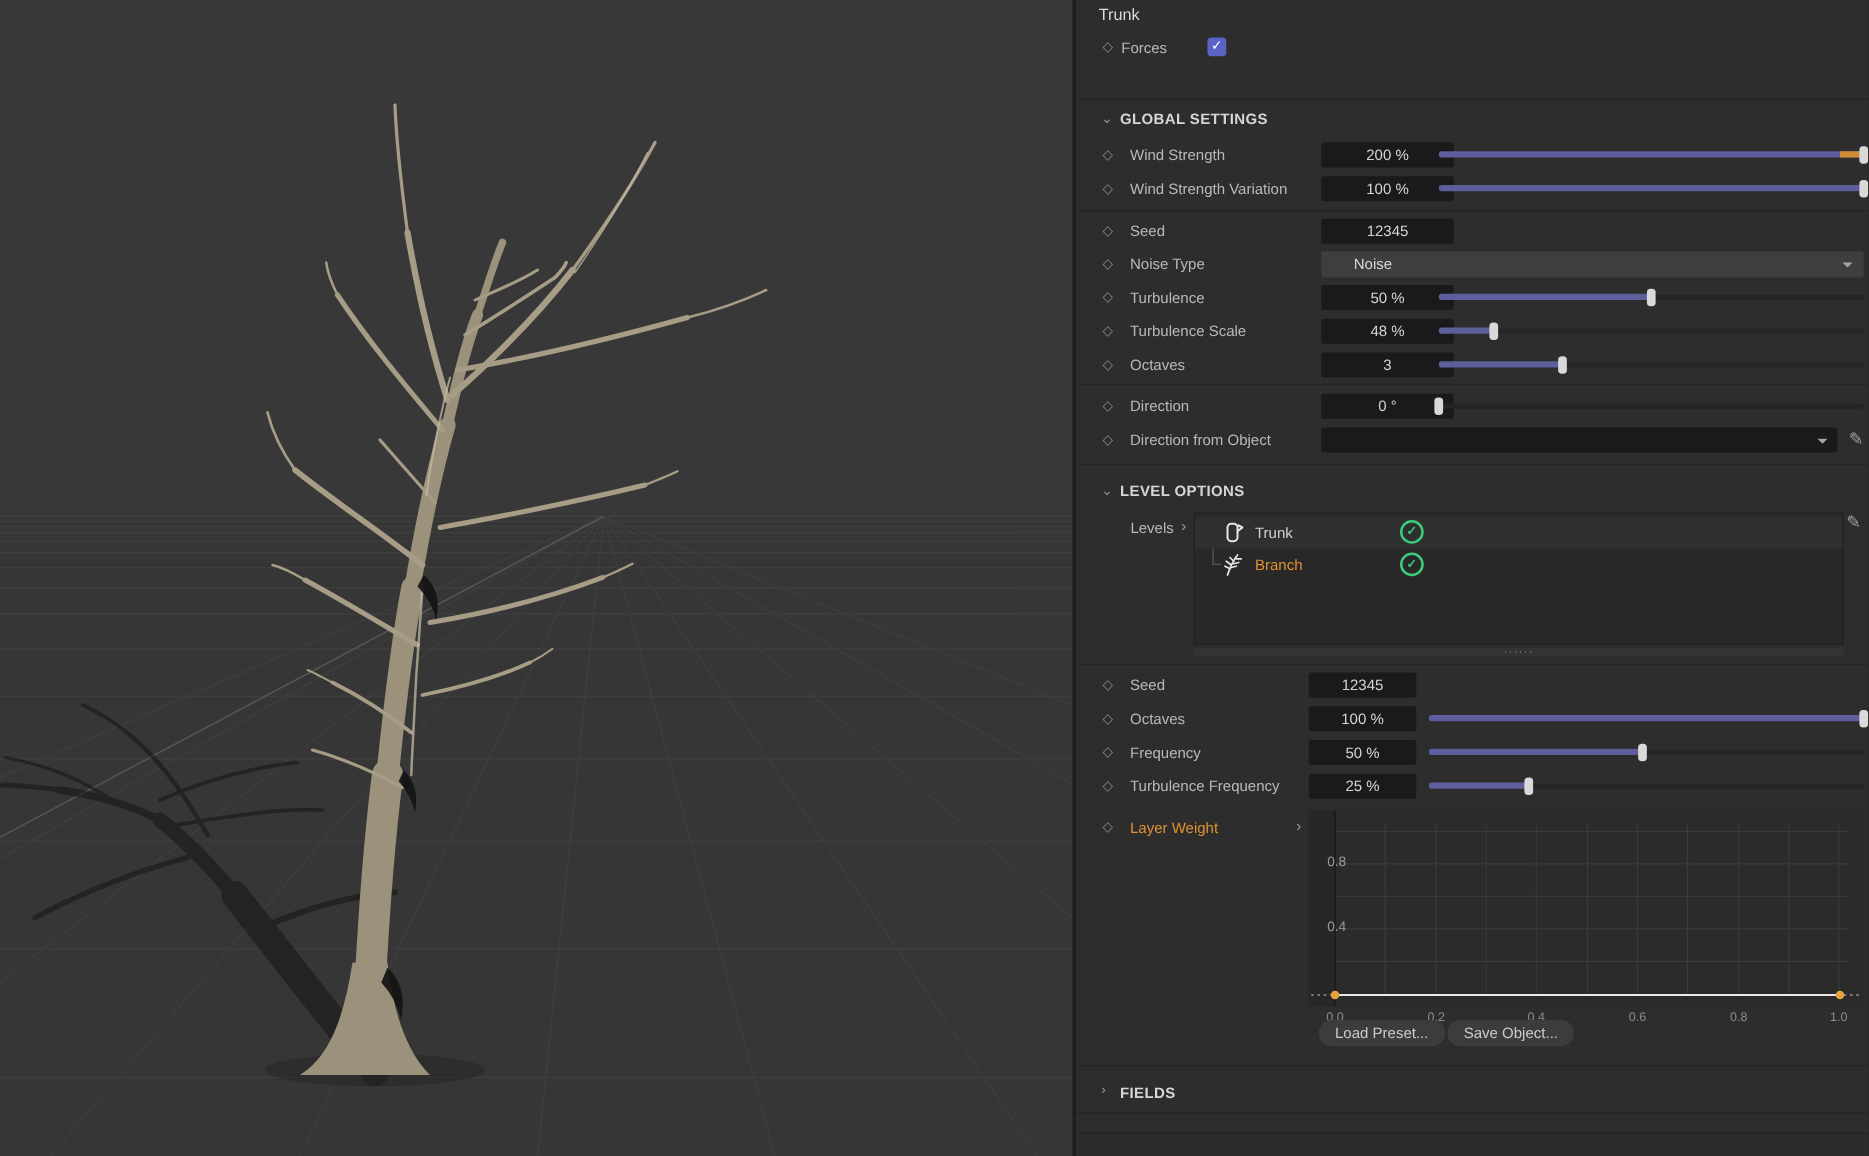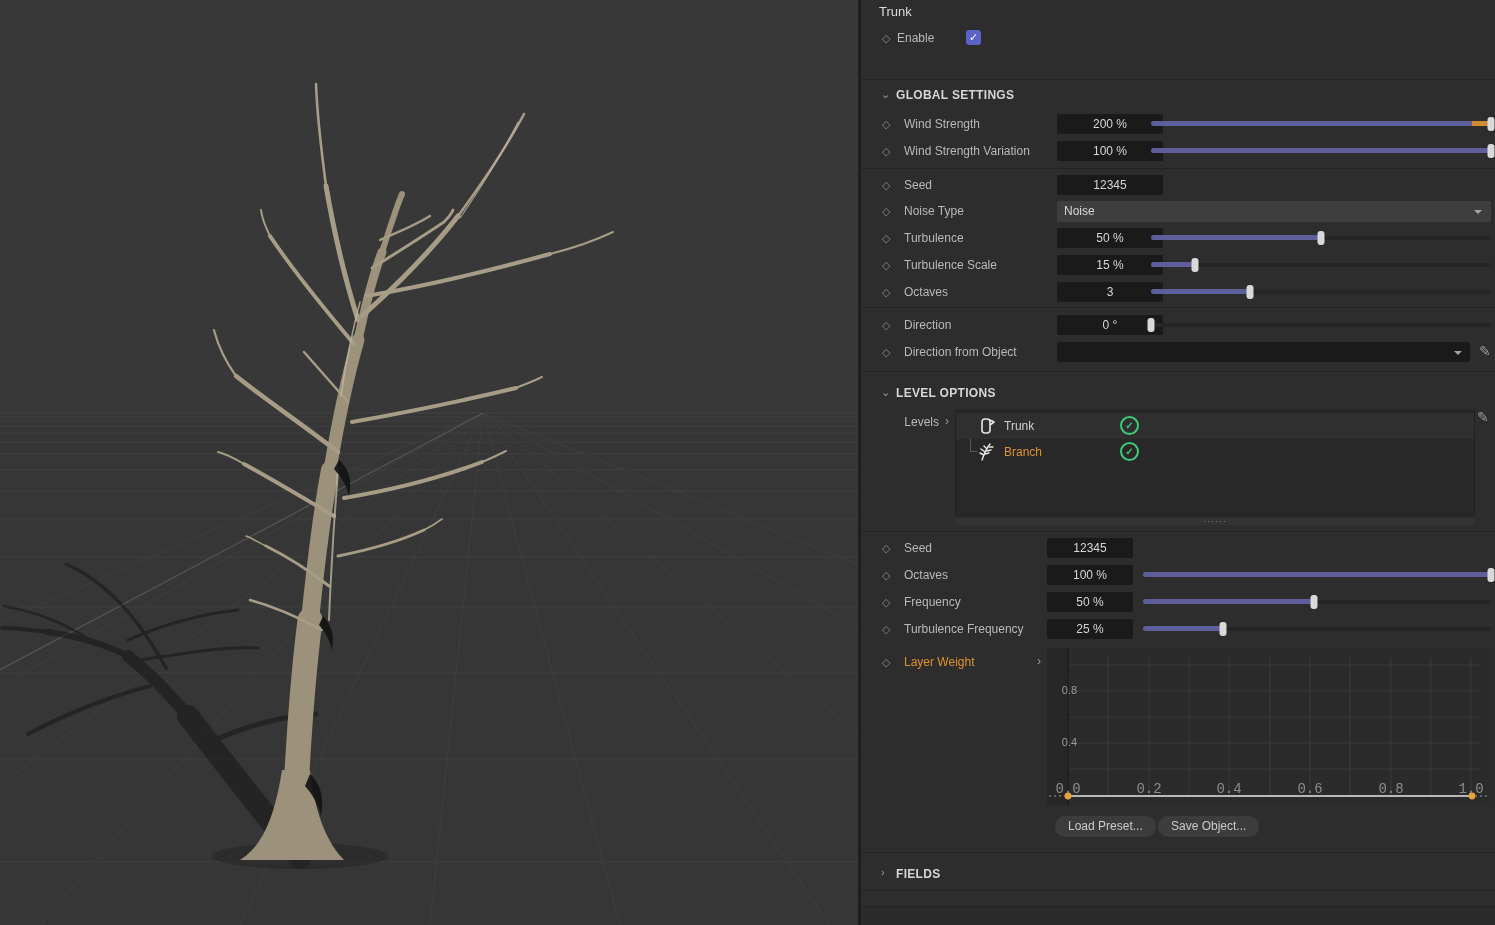--- a/index.html
+++ b/index.html
@@ -29,40 +29,40 @@
   .fill{position:absolute;left:0;top:4px;height:5px;background:var(--slider-track,#5e5e9c);border-radius:3px;}
   .ofl{position:absolute;top:4px;right:3px;width:16px;height:5px;background:var(--overflow-orange,#cf8a33);}
   .handle{position:absolute;top:0;width:7px;height:14px;background:var(--handle,#d9d9d9);
           border-radius:3px;transform:translateX(-50%);}
   .shead{position:absolute;left:0;width:634px;height:18px;}
   .shead .chev{position:absolute;left:20px;top:1px;color:#9a9a9a;font-size:11px;}
   .shead .txt{position:absolute;left:35px;top:1px;font-weight:bold;color:#d6d6d6;letter-spacing:.3px;}
   .chk{position:absolute;left:105px;top:2px;width:15px;height:15px;background:var(--checkbox-blue,#5b63c7);
        border-radius:3px;color:#fff;font-size:11px;line-height:15px;text-align:center;}
   .drop{position:absolute;left:196px;top:0;width:434px;height:21px;background:#3e3e3e;border-radius:2px;
-        color:#d8d8d8;line-height:21px;padding-left:7px;box-sizing:border-box;}
+        color:#d8d8d8;line-height:21px;padding-left:26px;box-sizing:border-box;}
   .drop .tri,.otri{position:absolute;right:9px;top:9px;width:0;height:0;
         border-left:4px solid transparent;border-right:4px solid transparent;border-top:4px solid #a5a5a5;}
   .pencil{position:absolute;width:15px;height:15px;color:#9f9f9f;font-size:14px;line-height:15px;}
   
   #levelbox{position:absolute;left:94px;top:410px;width:520px;height:106px;background:#282828;
             border:1px solid #222;box-sizing:border-box;}
   .lvrow{position:absolute;left:0;width:518px;height:26px;}
   .lvrow.hl{background:#2f2f2f;text-decoration:underline;}
   .lvname{position:absolute;left:48px;top:6px;}
   .lvcheck{position:absolute;left:164px;top:3px;width:15px;height:15px;border:2px solid var(--check-green,#3ecb77);
            border-radius:50%;color:var(--check-green,#3ecb77);font-size:10px;font-weight:bold;
            line-height:15px;text-align:center;}
   .conn{position:absolute;background:#5a5a5a;}
   .gripper{position:absolute;left:94px;top:518px;width:520px;height:7px;background:#333;border-radius:2px;
            color:#888;font-size:9px;line-height:6px;text-align:center;letter-spacing:1px;}
   
   #graph{position:absolute;left:186px;top:648px;width:444px;height:157px;background:#2b2b2b;}
   #graph .ylab{position:absolute;left:0;width:30px;text-align:right;font-size:11px;color:#9a9a9a;}
-  #graph .xlab{position:absolute;top:133px;width:30px;text-align:center;font-size:14px;color:#8d8d8d;font-family:Liberation Mono, monospace;}
+  #graph .xlab{position:absolute;top:161px;width:30px;text-align:center;font-size:10px;color:#8d8d8d;}
   .btn{position:absolute;top:816px;height:21px;line-height:21px;background:#3c3c3c;color:#cbcbcb;
        border-radius:10px;padding:0 13px;font-size:12px;}
   .botstrip{position:absolute;left:0;top:906px;width:634px;height:19px;background:#2b2b2b;}
 </style>
 </head>
 <body>
 
 <div id="app">
 
   <svg id="viewport" viewBox="0 0 858 925" xmlns="http://www.w3.org/2000/svg">
@@ -159,21 +159,21 @@
     </g>
   </svg>
   <div id="vdivider"></div>
 
   <div id="panel">
 
     <div class="ptitle">Trunk</div>
 
     <div class="row" style="top:28px">
       <span class="dia">◇</span>
-      <span class="lab" style="left:36px">Enable</span>
+      <span class="lab" style="left:36px">Forces</span>
       <span class="chk">✓</span>
     </div>
     <div class="hr" style="top:79px"></div>
 
     <div class="shead" style="top:87px">
       <span class="chev">⌄</span>
       <span class="txt">GLOBAL SETTINGS</span>
     </div>
 
     <div class="row" style="top:114px">
@@ -218,21 +218,21 @@
       <span class="field f-g">50 %</span>
       <div class="slider s-g">
         <div class="track"></div>
           <div class="fill" style="width: 50%;"></div>
         <div class="handle" style="left: 50%;"></div>
       </div>
     </div>
     <div class="row" style="top:255px">
       <span class="dia">◇</span>
       <span class="lab">Turbulence Scale</span>
-      <span class="field f-g">15 %</span>
+      <span class="field f-g">48 %</span>
       <div class="slider s-g">
         <div class="track"></div>
           <div class="fill" style="width: 13%;"></div>
         <div class="handle" style="left: 13%;"></div>
       </div>
     </div>
     <div class="row" style="top:282px">
       <span class="dia">◇</span>
       <span class="lab">Octaves</span>
       <span class="field f-g">3</span>

